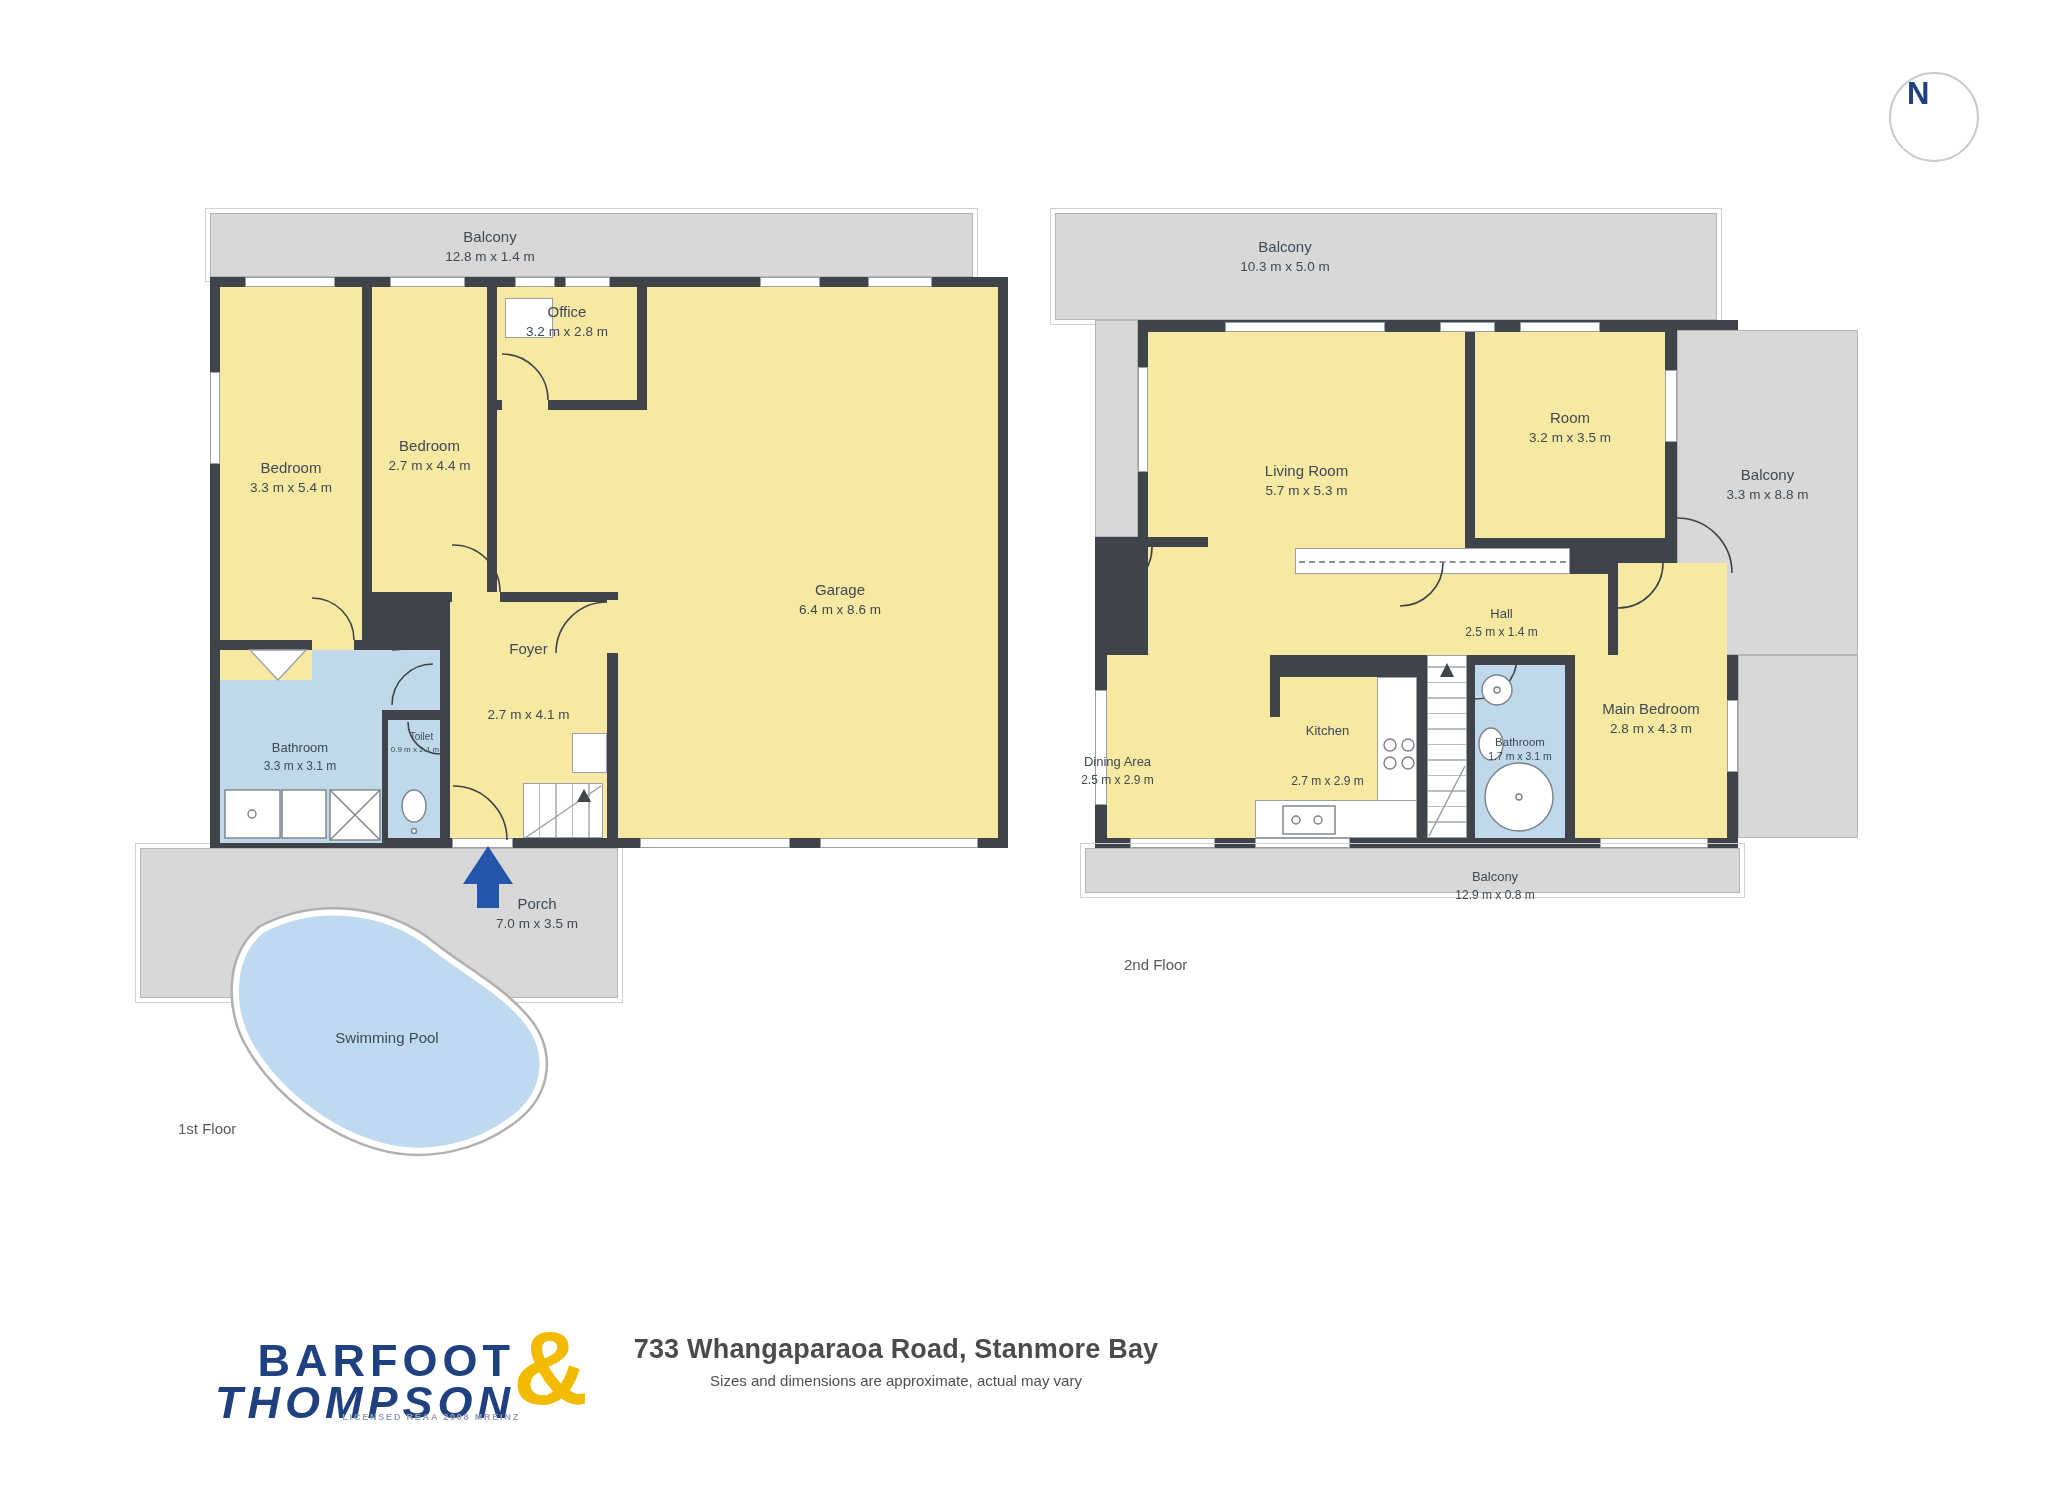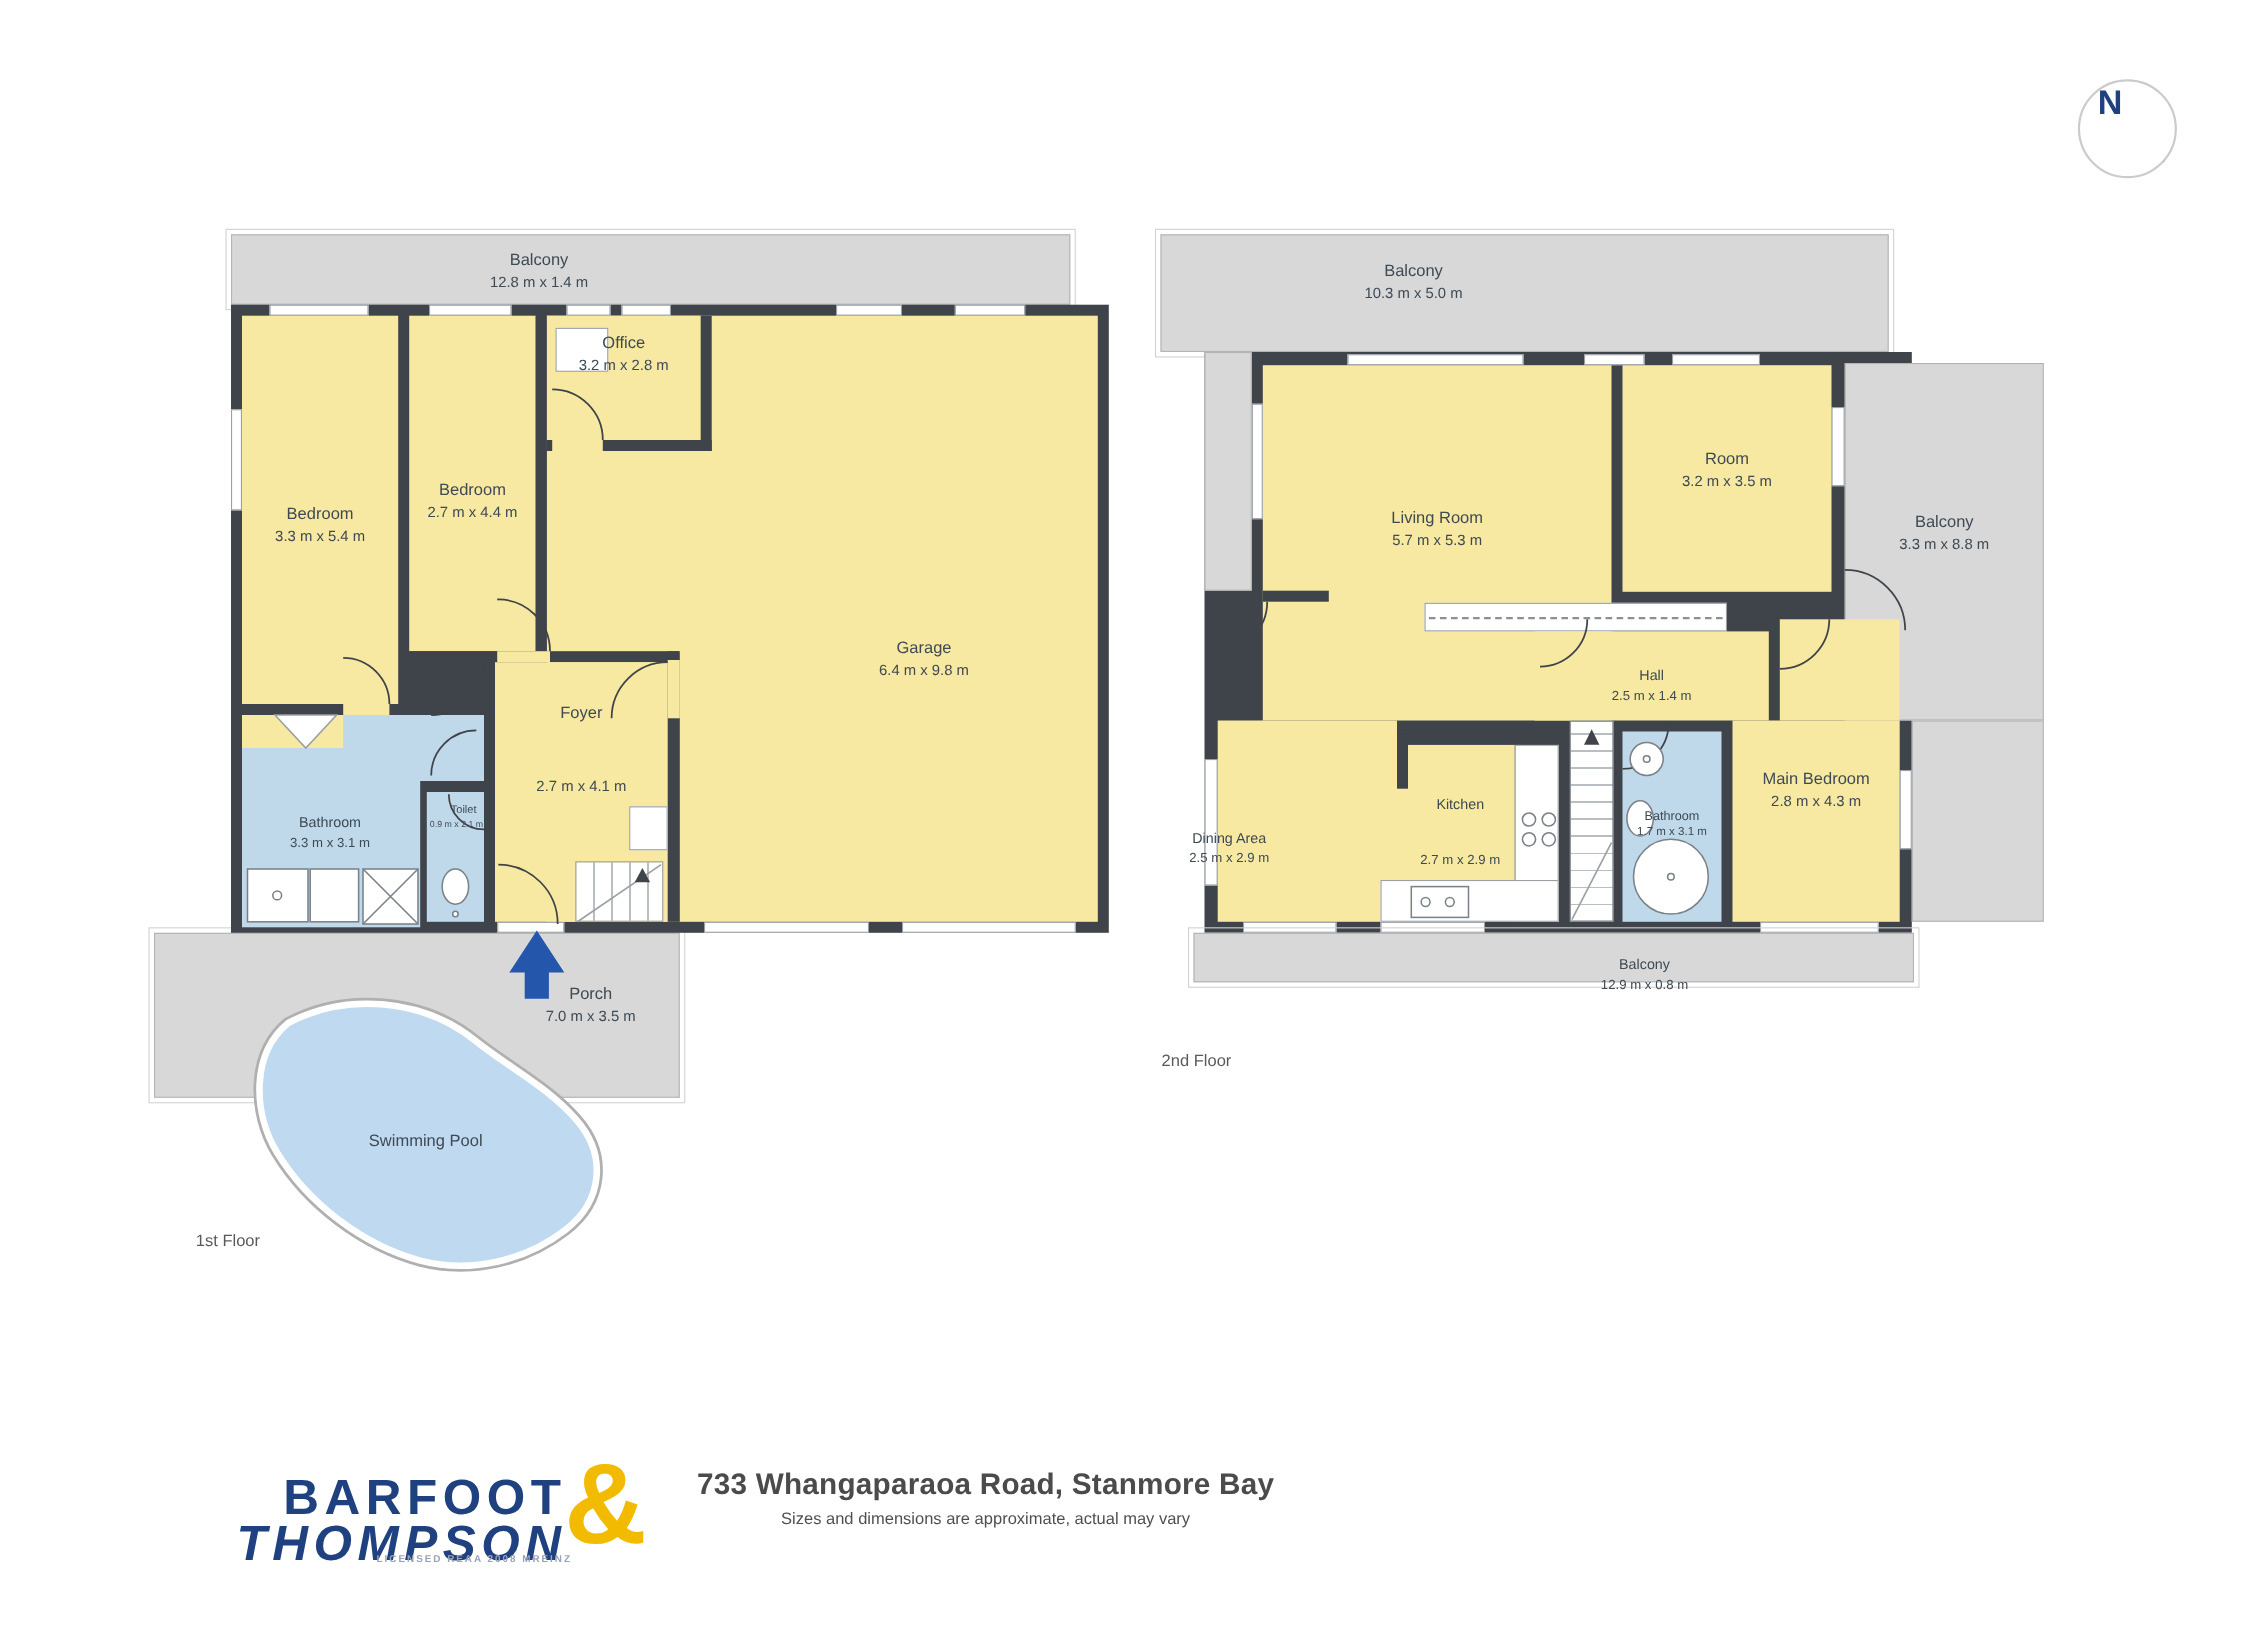--- a/index.html
+++ b/index.html
@@ -182,21 +182,21 @@
   <div class="rl" style="left:372px;top:432px;width:115px;height:48px;">
     <div class="n">Bedroom</div>
       <div class="d">2.7 m x 4.4 m</div>
     </div>
   <div class="rl" style="left:497px;top:300px;width:140px;height:44px;">
     <div class="n">Office</div>
       <div class="d">3.2 m x 2.8 m</div>
     </div>
   <div class="rl" style="left:660px;top:576px;width:360px;height:48px;">
     <div class="n">Garage</div>
-      <div class="d">6.4 m x 9.8 m</div>
+      <div class="d">6.4 m x 8.6 m</div>
     </div>
   <div class="rl" style="left:450px;top:658px;width:157px;height:48px;gap:46px;">
     <div class="n">Foyer</div>
       <div class="d">2.7 m x 4.1 m</div>
     </div>
   <div class="rl sm" style="left:230px;top:718px;width:140px;height:42px;">
     <div class="n">Bathroom</div>
       <div class="d">3.3 m x 3.1 m</div>
     </div>
   <div class="rl xs" style="left:378px;top:728px;width:74px;height:30px;">
@@ -246,21 +246,21 @@
   <div class="rl" style="left:1575px;top:696px;width:152px;height:46px;">
     <div class="n">Main Bedroom</div>
       <div class="d">2.8 m x 4.3 m</div>
     </div>
   <div class="rl sm" style="left:1360px;top:849px;width:270px;height:38px;">
     <div class="n">Balcony</div>
       <div class="d">12.9 m x 0.8 m</div>
     </div>
 
   <div class="flabel" style="left:178px;top:1120px;">1st Floor</div>
-  <div class="flabel" style="left:1056px;top:956px;">2nd Floor</div>
+  <div class="flabel" style="left:1124px;top:956px;">2nd Floor</div>
 
   <div id="compass">
     <span class="nl">N</span>
   </div>
 
   <div id="logo">
     <div class="l1">BARFOOT</div>
     <div class="l2">THOMPSON</div>
     <div class="amp">&amp;</div>
     <div class="lic">LICENSED REAA 2008 MREINZ</div>

